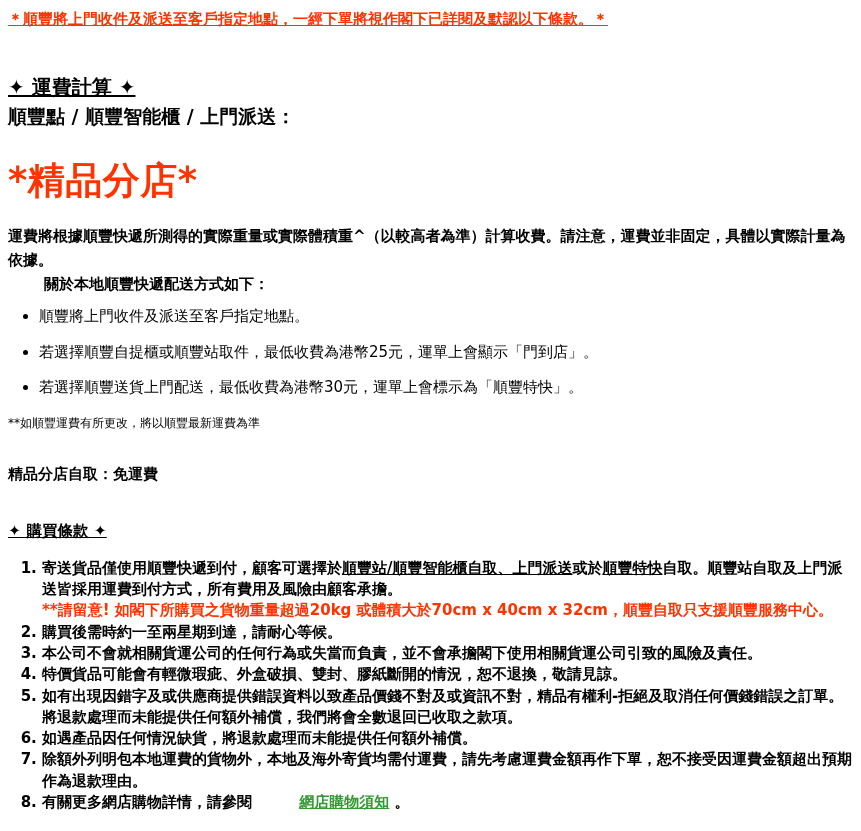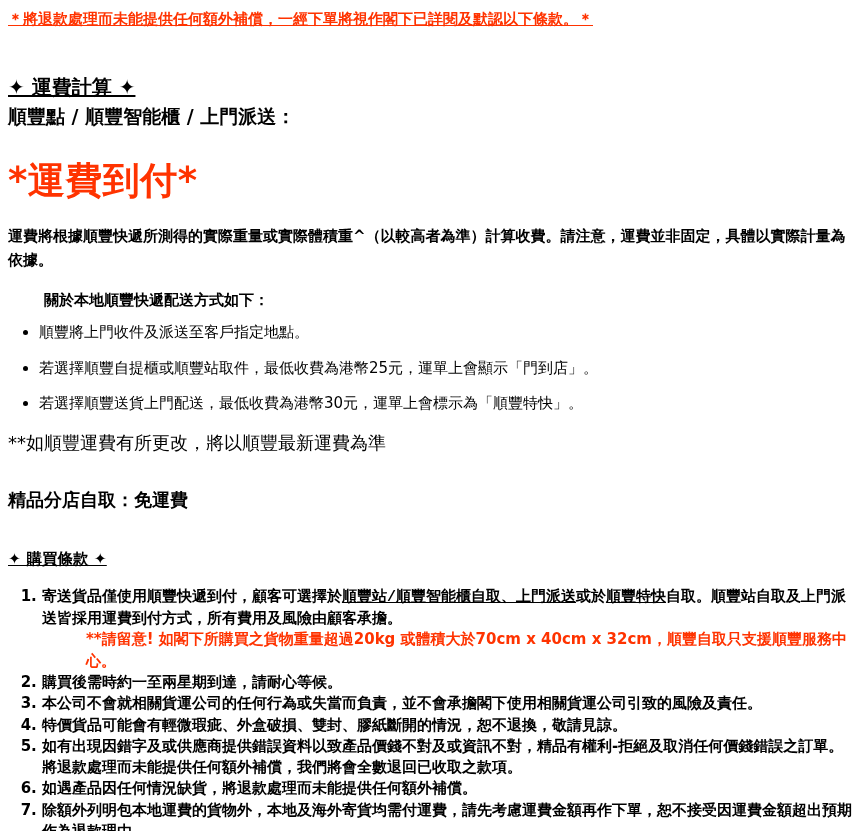--- a/index.html
+++ b/index.html
@@ -44,40 +44,40 @@
     margin:26px 0 0 0;
     letter-spacing:.5px;
   }
   .para{
     font-size:15px;
     font-weight:700;
     line-height:1.6;
     margin:18px 0 0 0;
   }
   .intro{
-    margin-top:16px;
+    margin-top:0;
     padding-left:36px;
   }
   ul.bullets{
     margin:9px 0 0 0;
     padding-left:31px;
   }
   ul.bullets li{
     font-size:15px;
     font-weight:400;
     line-height:1.5;
     margin-bottom:13px;
   }
   .fee-note{
-    font-size:18px;
+    font-size:12px;
     font-weight:400;
     margin:16px 0 11px 0;
   }
   .pickup-note{
-    font-size:18px;
+    font-size:15px;
     font-weight:700;
     margin:33px 0 0 0;
   }
   .terms-heading{
     font-size:15.5px;
     font-weight:700;
     text-decoration:underline;
     margin:37px 0 16px 0;
   }
   ol.terms{
@@ -85,45 +85,43 @@
     padding-left:34px;
     font-size:15px;
     font-weight:700;
     line-height:1.42;
   }
   ol.terms li{
     margin:0;
   }
   .warn{
     color:var(--red);
-    margin-left:44px;
   }
   .u{
     text-decoration:underline;
-    font-family:Liberation Mono, monospace;
   }
   .green-link{
     color:var(--green);
     text-decoration:underline;
     cursor:pointer;
     margin-left:42px;
   }
 </style>
 </head>
 <body>
 
 <div class="page">
 
-  <div class="notice-top">＊將退款處理而未能提供任何額外補償，一經下單將視作閣下已詳閱及默認以下條款。＊</div>
+  <div class="notice-top">＊順豐將上門收件及派送至客戶指定地點，一經下單將視作閣下已詳閱及默認以下條款。＊</div>
 
   <div class="section-heading">✦ 運費計算 ✦</div>
 
   <div class="subheading">順豐點 / 順豐智能櫃 / 上門派送：</div>
 
-  <div class="big-banner">*運費到付*</div>
+  <div class="big-banner">*精品分店*</div>
 
   <div class="para">運費將根據順豐快遞所測得的實際重量或實際體積重^（以較高者為準）計算收費。請注意，運費並非固定，具體以實際計量為依據。</div>
 
   <div class="para intro">關於本地順豐快遞配送方式如下：</div>
 
   <ul class="bullets">
     <li>順豐將上門收件及派送至客戶指定地點。</li>
     <li>若選擇順豐自提櫃或順豐站取件，最低收費為港幣25元，運單上會顯示「門到店」。</li>
     <li>若選擇順豐送貨上門配送，最低收費為港幣30元，運單上會標示為「順豐特快」。</li>
   </ul>

